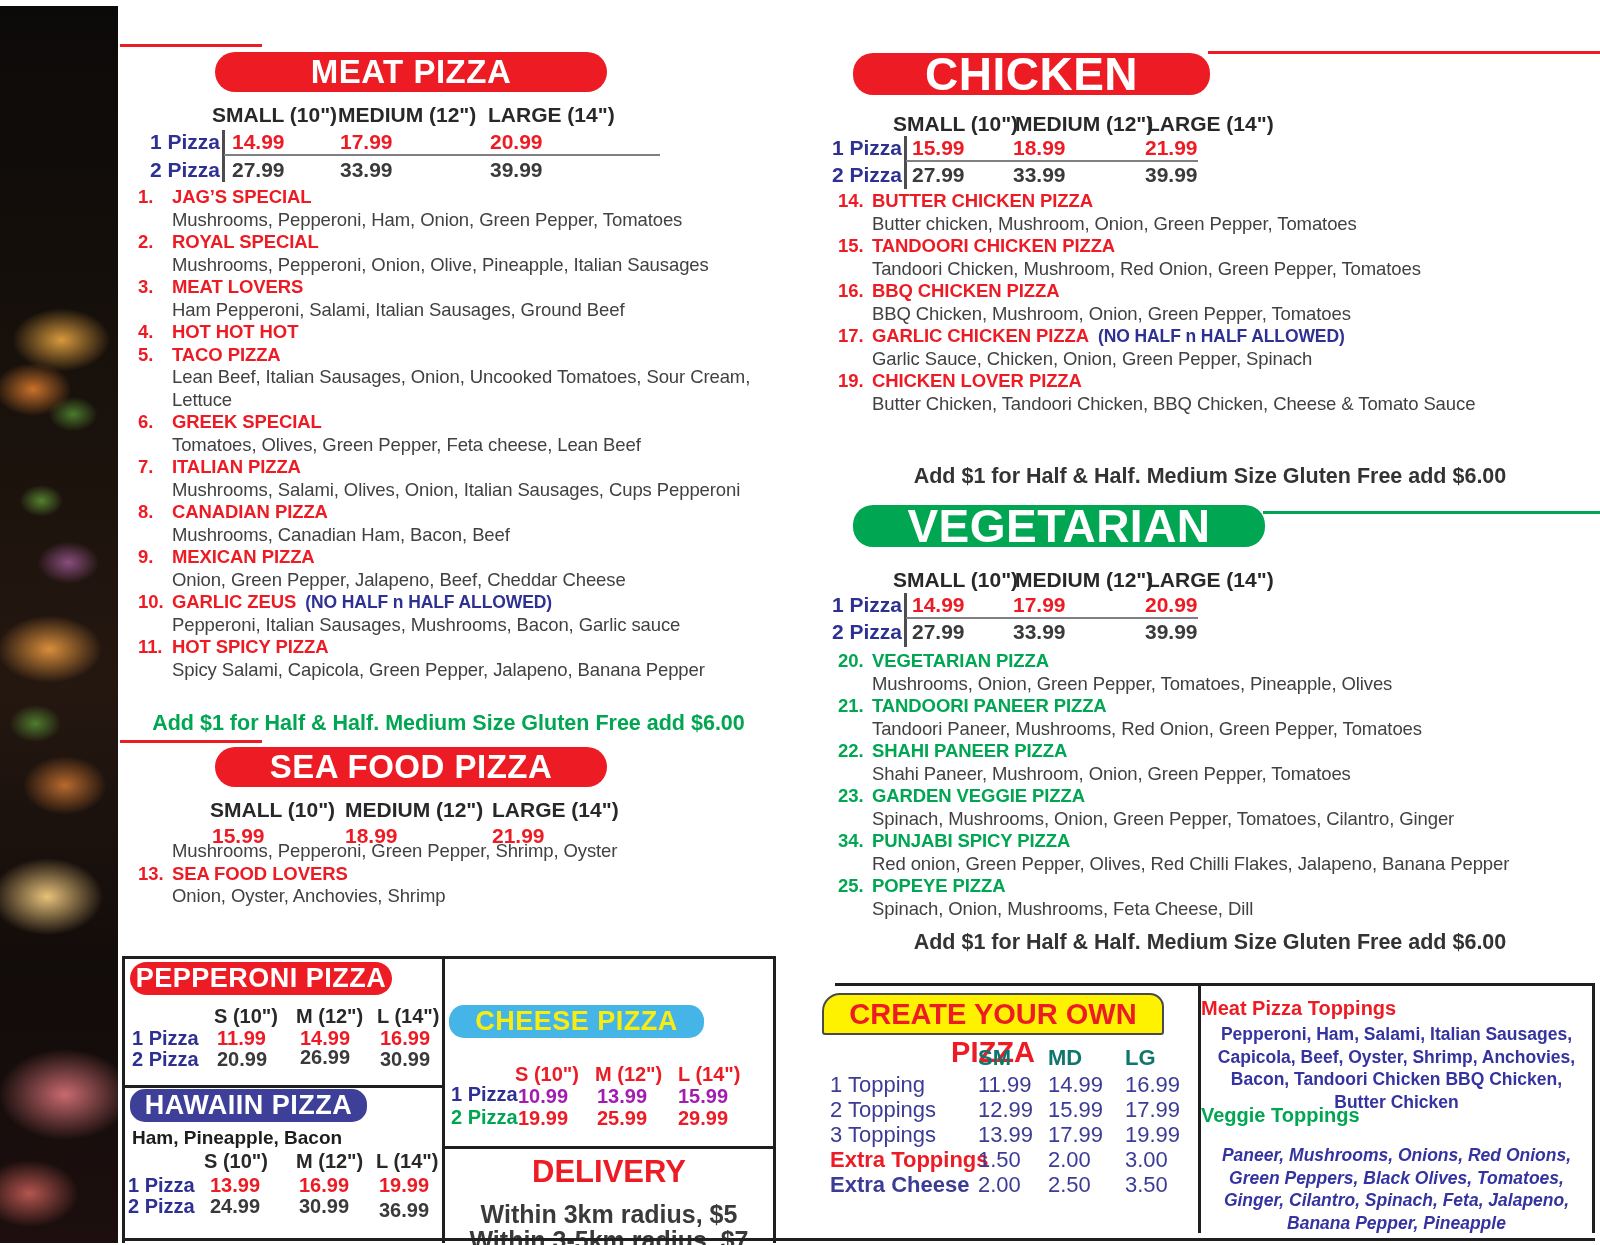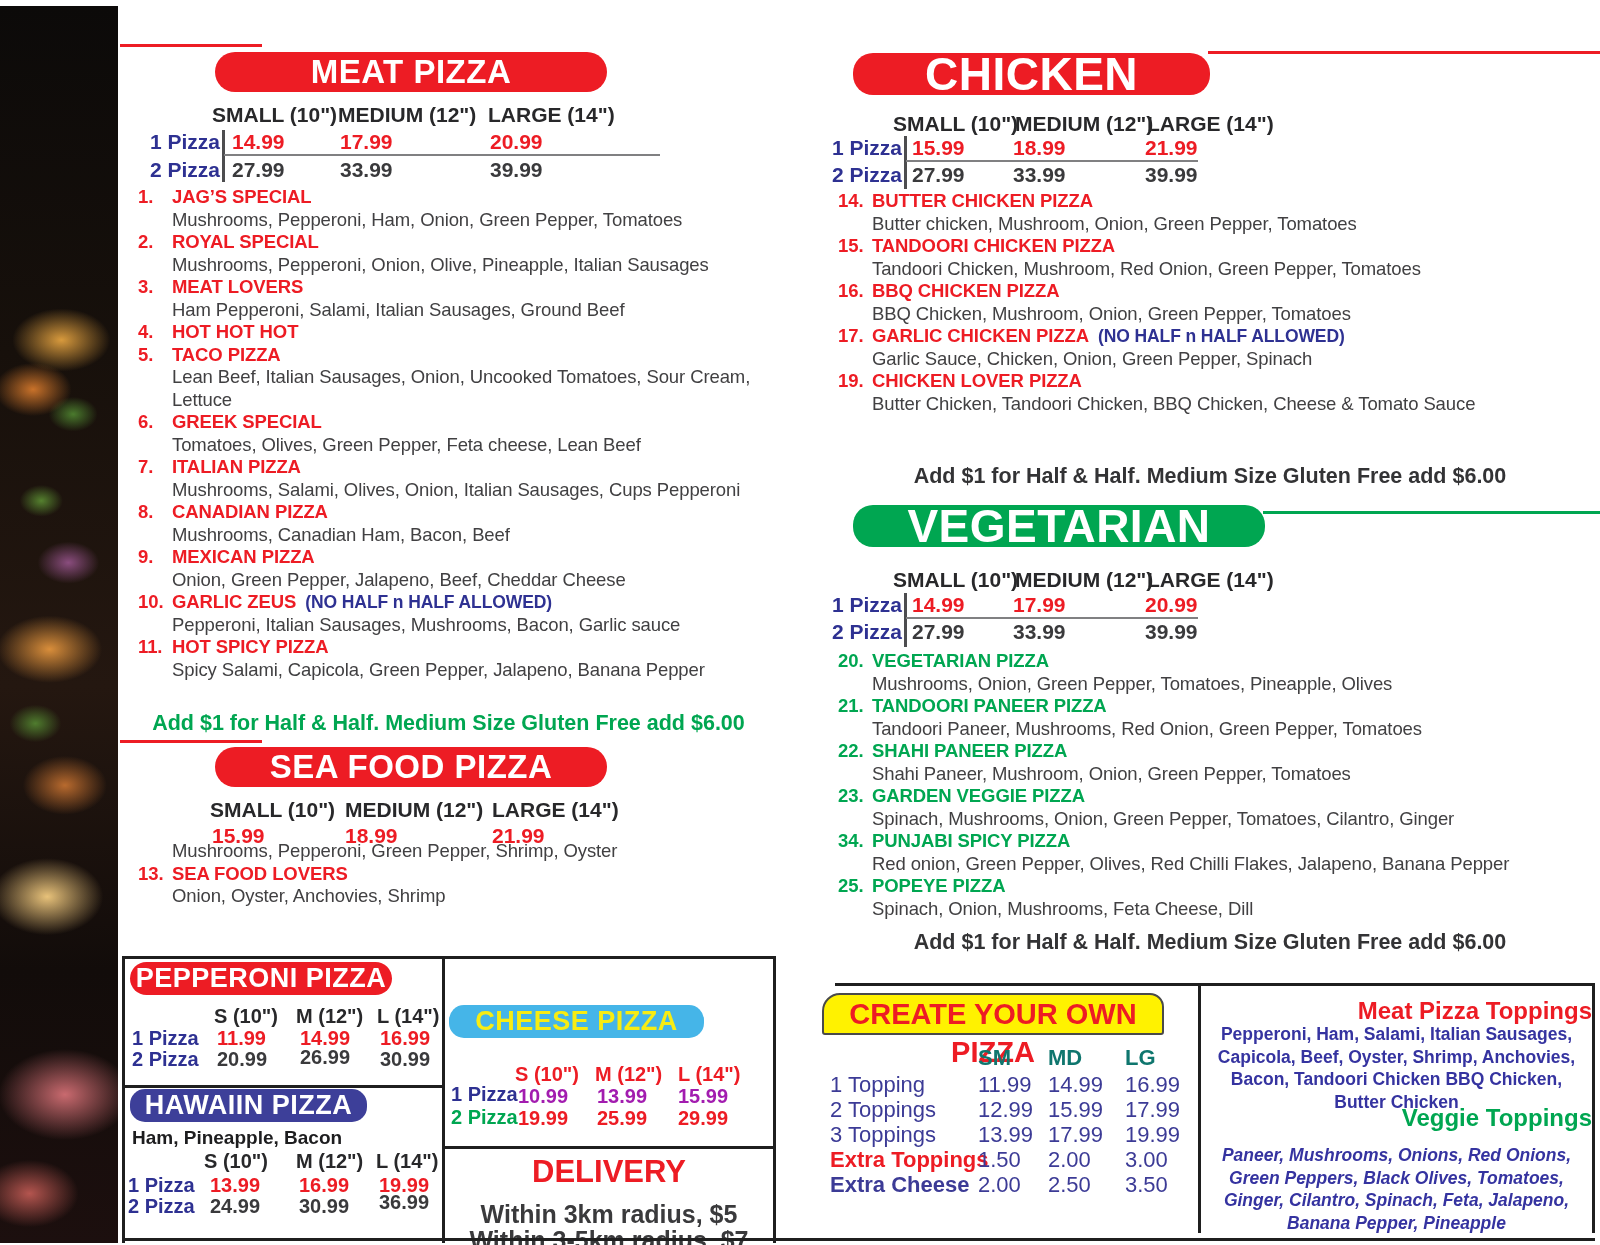--- a/index.html
+++ b/index.html
@@ -76,21 +76,21 @@
   .delivery-line{position:absolute;width:100%;text-align:center;color:#3a3a3c;font-weight:bold;font-size:25px;}
   .hamdesc{position:absolute;font-weight:bold;font-size:19px;color:#1d1d1f;}
 
   
   #br-box{position:absolute;left:0;top:983px;width:780px;height:257px;}
   .cyo-h{font-size:22px;color:#0f766e;font-weight:bold;position:absolute;}
   .cyo-lab{font-size:22px;color:#3c3b96;position:absolute;white-space:nowrap;}
   .cyo-lab.bold{font-weight:bold;}
   .cyo-lab.redlab{color:#ed1c24;font-weight:bold;}
   .cyo-v{font-size:22px;color:#3c3b96;position:absolute;white-space:nowrap;}
-  .top-title{position:absolute;width:100%;text-align:right;font-weight:bold;font-size:24px;}
+  .top-title{position:absolute;width:100%;text-align:left;font-weight:bold;font-size:20px;}
   .top-title.red{color:#ed1c24;}
   .top-title.green{color:#00a651;}
   .top-list{position:absolute;left:3%;width:94%;text-align:center;font-weight:bold;font-size:17.5px;line-height:22.5px;color:#3533a0;}
 
   #bottom-rule{position:absolute;left:123px;top:1238px;width:1472px;height:3px;background:#1f1f1f;}
 </style>
 </head>
 <body>
 
 <div id="strip"></div>
@@ -208,21 +208,21 @@
       <span class="cell szh f20" style="top:191px;left:79px">S (10")</span>
       <span class="cell szh f20" style="top:191px;left:171px">M (12")</span>
       <span class="cell szh f20" style="top:191px;left:251px">L (14")</span>
       <span class="cell plab f20" style="top:215px;left:3px">1 Pizza</span>
       <span class="cell pred f20" style="top:215px;left:85px">13.99</span>
       <span class="cell pred f20" style="top:215px;left:174px">16.99</span>
       <span class="cell pred f20" style="top:215px;left:254px">19.99</span>
       <span class="cell plab f20" style="top:236px;left:3px">2 Pizza</span>
       <span class="cell pdark f20" style="top:236px;left:85px">24.99</span>
       <span class="cell pdark f20" style="top:236px;left:174px">30.99</span>
-      <span class="cell pdark f20" style="top:232px;left:254px">36.99</span>
+      <span class="cell pdark f20" style="top:240px;left:254px">36.99</span>
     </div>
 
     <div class="pane" style="left:320px;right:0;margin-top:43px;">
       <div class="badge cyan sm" style="top:3px;left:4px;width:255px;">CHEESE PIZZA</div>
       <span class="cell pred f20" style="top:61px;left:70px">S (10")</span>
       <span class="cell pred f20" style="top:61px;left:150px">M (12")</span>
       <span class="cell pred f20" style="top:61px;left:233px">L (14")</span>
       <span class="cell plab f20" style="top:81px;left:6px">1 Pizza</span>
       <span class="cell pblue" style="top:83px;left:73px">10.99</span>
       <span class="cell pblue" style="top:83px;left:152px">13.99</span>

